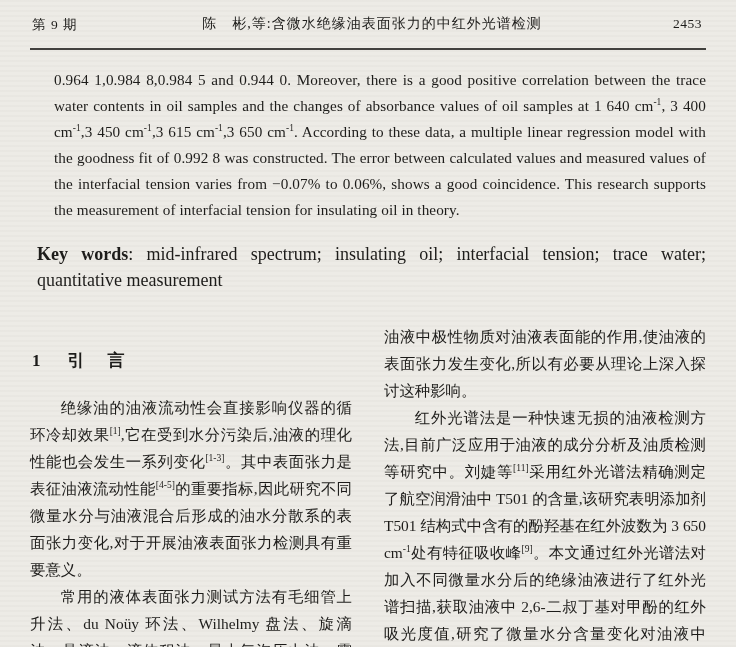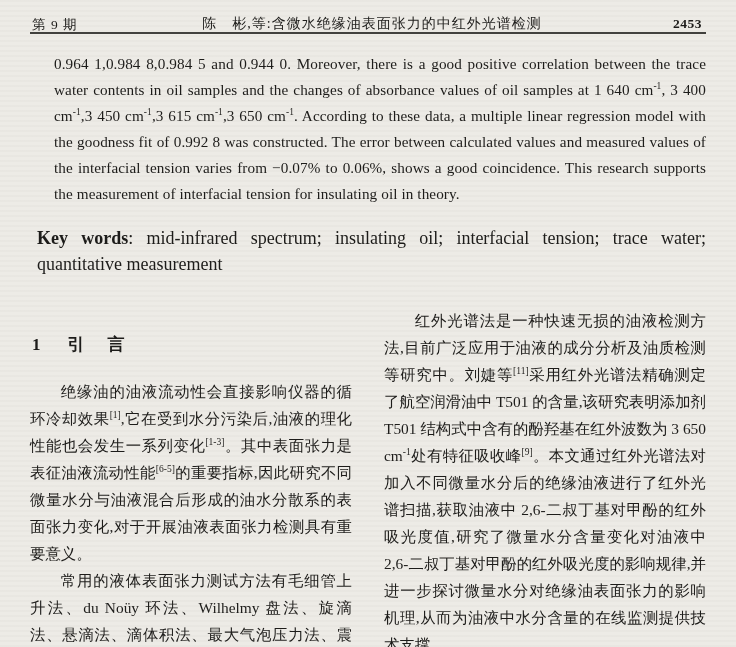--- a/index.html
+++ b/index.html
@@ -12,27 +12,28 @@
       #edebe6;
     box-sizing:border-box;
     padding:0 30px;
     overflow:hidden;
     color:#1d1c1a;
     font-family:"Liberation Serif","DejaVu Serif",serif;
   }
   
   .hdr{
     position:relative;
+    padding-top:16px;
     height:26px;
     font-size:13.5px;
     letter-spacing:1px;
   }
   .hdr .issue{position:absolute;left:2px;top:16px;}
   .hdr .rtitle{position:absolute;left:8px;right:0;top:15px;text-align:center;font-size:14px;}
-  .hdr .pageno{position:absolute;right:4px;top:16px;letter-spacing:0.5px;font-weight:bold;}
+  .hdr .pageno{position:absolute;right:4px;top:16px;letter-spacing:0.5px;}
   .hdr-rule{border:none;border-top:2px solid #41403d;margin:6px 0 0 0;}
   
   .abstract{
     margin-top:17px;
     font-size:15.2px;
     line-height:26px;
     text-align:justify;
     letter-spacing:0.1px;
     margin-left:24px;
   }
@@ -83,23 +84,24 @@
   <p class="abstract"><span>0.964 1,0.984 8,0.984 5 and 0.944 0. Moreover, there is a good positive correlation between the trace water contents in oil samples and the changes of absorbance values of oil samples at 1 640 cm</span><sup>-1</sup><span>, 3 400 cm</span><sup>-1</sup><span>,3 450 cm</span><sup>-1</sup><span>,3 615 cm</span><sup>-1</sup><span>,3 650 cm</span><sup>-1</sup><span>. According to these data, a multiple linear regression model with the goodness fit of 0.992 8 was constructed. The error between calculated values and measured values of the interfacial tension varies from −0.07% to 0.06%, shows a good coincidence. This research supports the measurement of interfacial tension for insulating oil in theory.</span></p>
 
   <p class="keywords"><span class="kw-label">Key words</span><span>: </span><span>mid-infrared spectrum; insulating oil; interfacial tension; trace water; quantitative measurement</span></p>
 
   <div class="columns">
 
     <div class="col">
       <div class="sec-heading sec1">
         <span class="sec-num">1</span><span class="sec-title">引　言</span>
       </div>
-      <p class="para-indent"><span>绝缘油的油液流动性会直接影响仪器的循环冷却效果</span><sup>[1]</sup><span>,它在受到水分污染后,油液的理化性能也会发生一系列变化</span><sup>[1-3]</sup><span>。其中表面张力是表征油液流动性能</span><sup>[6-5]</sup><span>的重要指标,因此研究不同微量水分与油液混合后形成的油水分散系的表面张力变化,对于开展油液表面张力检测具有重要意义。</span></p>
+      <p class="para-indent"><span>绝缘油的油液流动性会直接影响仪器的循环冷却效果</span><sup>[1]</sup><span>,它在受到水分污染后,油液的理化性能也会发生一系列变化</span><sup>[1-3]</sup><span>。其中表面张力是表征油液流动性能</span><sup>[4-5]</sup><span>的重要指标,因此研究不同微量水分与油液混合后形成的油水分散系的表面张力变化,对于开展油液表面张力检测具有重要意义。</span></p>
       <p class="para-indent"><span>常用的液体表面张力测试方法有毛细管上升法、du Noüy 环法、Wilhelmy 盘法、旋滴法、悬滴法、滴体积法、最大气泡压力法、震荡射流法、毛细管波法等</span><sup>[6]</sup><span>。上述测试方法有其各自的优缺点,尤其对于均相液体测试,这些经典测试方法对表面张力的测试已非常成熟,而对于乳化液、不同微量水分油液等非均相液体的表面张力测试则需要进一步开展研究。</span></p>
     </div>
 
     <div class="col">
+      <p><span>油液中极性物质对油液表面能的作用,使油液的表面张力发生变化,所以有必要从理论上深入探讨这种影响。</span></p>
       <p class="para-indent"><span>红外光谱法是一种快速无损的油液检测方法,目前广泛应用于油液的成分分析及油质检测等研究中。刘婕等</span><sup>[11]</sup><span>采用红外光谱法精确测定了航空润滑油中 T501 的含量,该研究表明添加剂 T501 结构式中含有的酚羟基在红外波数为 3 650 cm</span><sup>-1</sup><span>处有特征吸收峰</span><sup>[9]</sup><span>。本文通过红外光谱法对加入不同微量水分后的绝缘油液进行了红外光谱扫描,获取油液中 2,6-二叔丁基对甲酚的红外吸光度值,研究了微量水分含量变化对油液中 2,6-二叔丁基对甲酚的红外吸光度的影响规律,并进一步探讨微量水分对绝缘油表面张力的影响机理,从而为油液中水分含量的在线监测提供技术支撑。</span></p>
 
     </div>
 
   </div>
 </div>
 
 </body></html>

